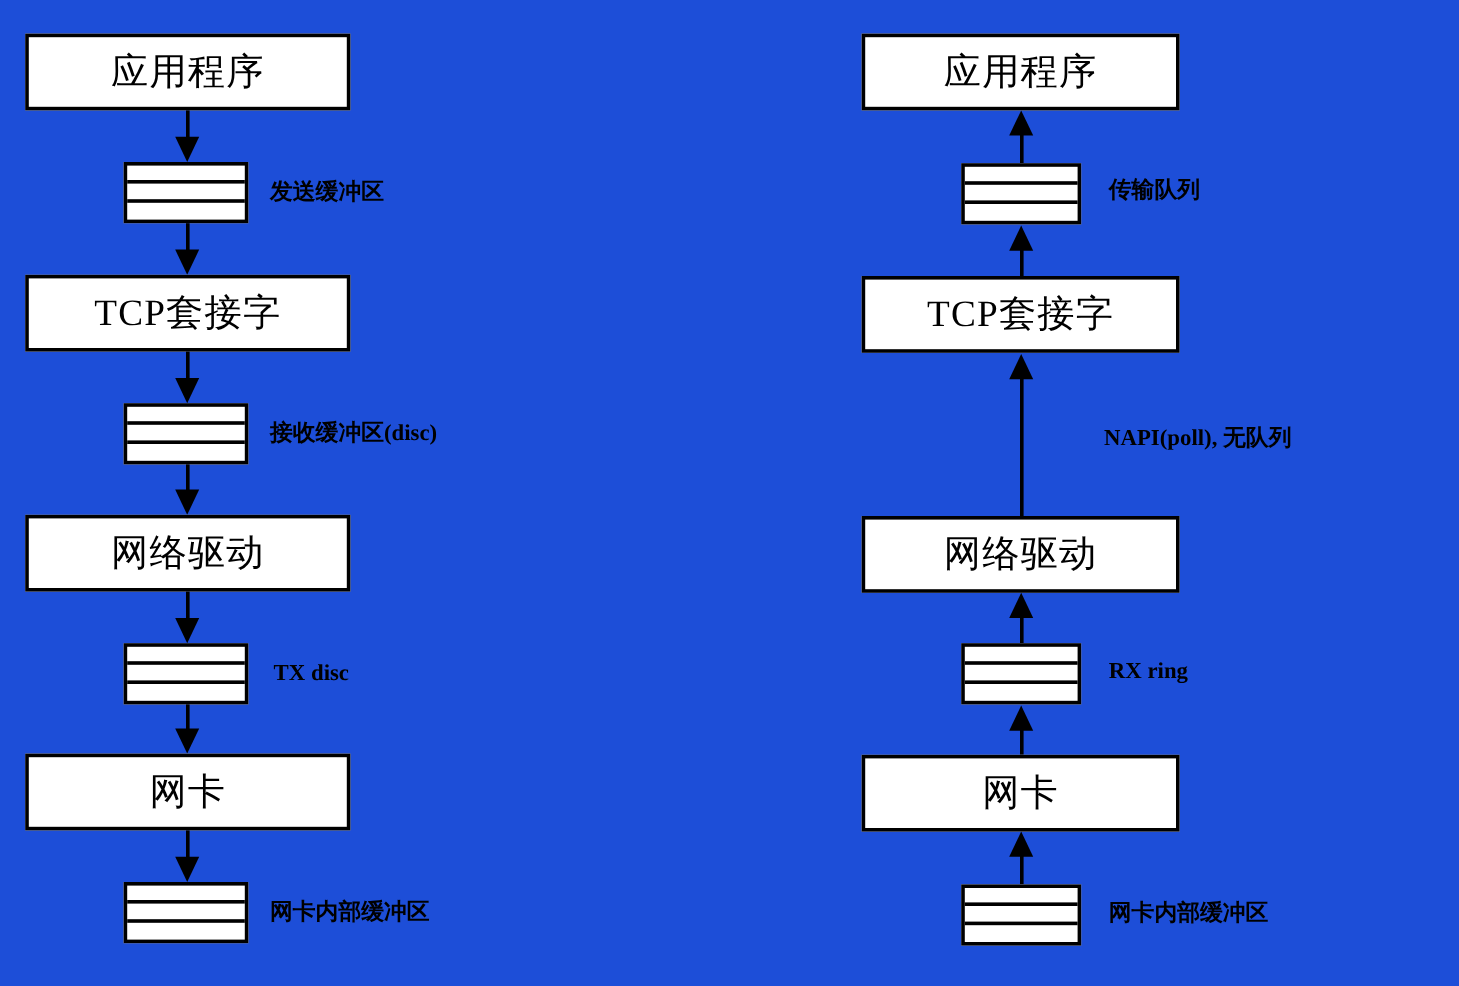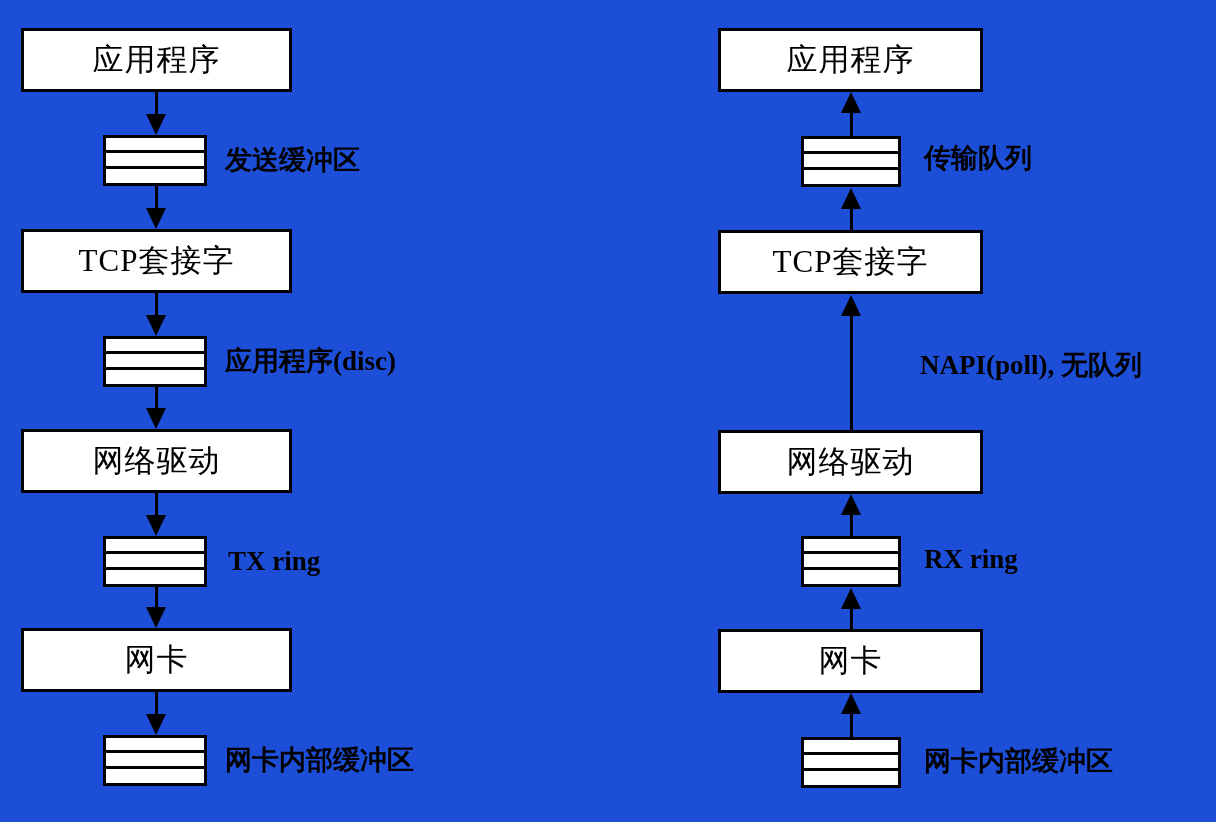--- a/index.html
+++ b/index.html
@@ -48,21 +48,21 @@
     left: 0;
     right: 0;
     height: 3px;
     background: #000000;
   }
   .qline.l1 { top: 12px; }
   .qline.l2 { top: 28px; }
   
   .side-label {
     position: absolute;
-    font-size: 27px;
+    font-size: 19px;
     font-weight: 700;
     white-space: nowrap;
     line-height: 33px;
     color: #000000;
     text-align: center;
   }
   
   .arrow {
     position: absolute;
     width: 20px;
@@ -127,41 +127,41 @@
 
   <div class="arrow down" style="left:146px; top:293px; height:43px;">
     <i class="shaft"></i>
     <i class="head"></i>
   </div>
 
   <div class="queue" style="left:103px; top:336px; width:104px;">
     <i class="qline l1"></i>
     <i class="qline l2"></i>
   </div>
-  <div class="side-label" style="left:225px; top:345px;">应用程序(disc)</div>
+  <div class="side-label" style="left:225px; top:345px;">接收缓冲区(disc)</div>
 
   <div class="arrow down" style="left:146px; top:387px; height:42px;">
     <i class="shaft"></i>
     <i class="head"></i>
   </div>
 
   <div class="box" style="left:21px; top:429px; width:271px;">
     <span class="box-label">网络驱动</span>
   </div>
 
   <div class="arrow down" style="left:146px; top:493px; height:43px;">
     <i class="shaft"></i>
     <i class="head"></i>
   </div>
 
   <div class="queue" style="left:103px; top:536px; width:104px;">
     <i class="qline l1"></i>
     <i class="qline l2"></i>
   </div>
-  <div class="side-label" style="left:228px; top:545px;">TX ring</div>
+  <div class="side-label" style="left:228px; top:545px;">TX disc</div>
 
   <div class="arrow down" style="left:146px; top:587px; height:41px;">
     <i class="shaft"></i>
     <i class="head"></i>
   </div>
 
   <div class="box" style="left:21px; top:628px; width:271px;">
     <span class="box-label">网卡</span>
   </div>
 

